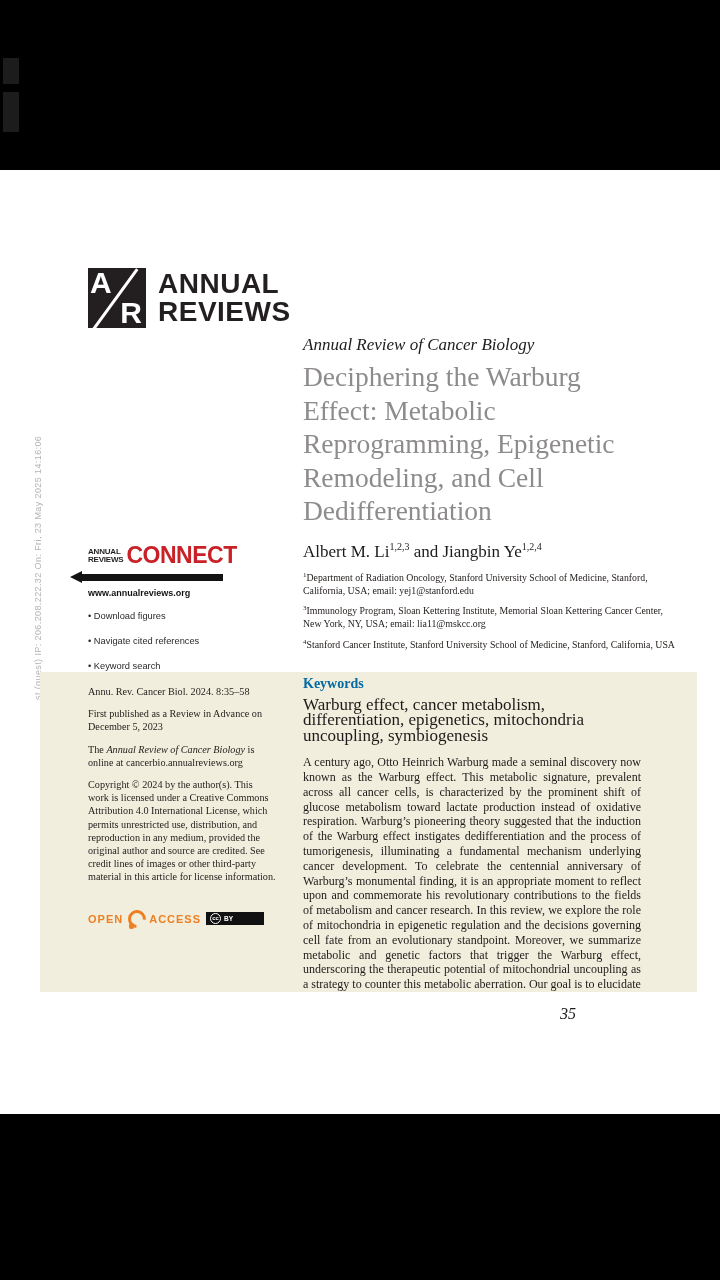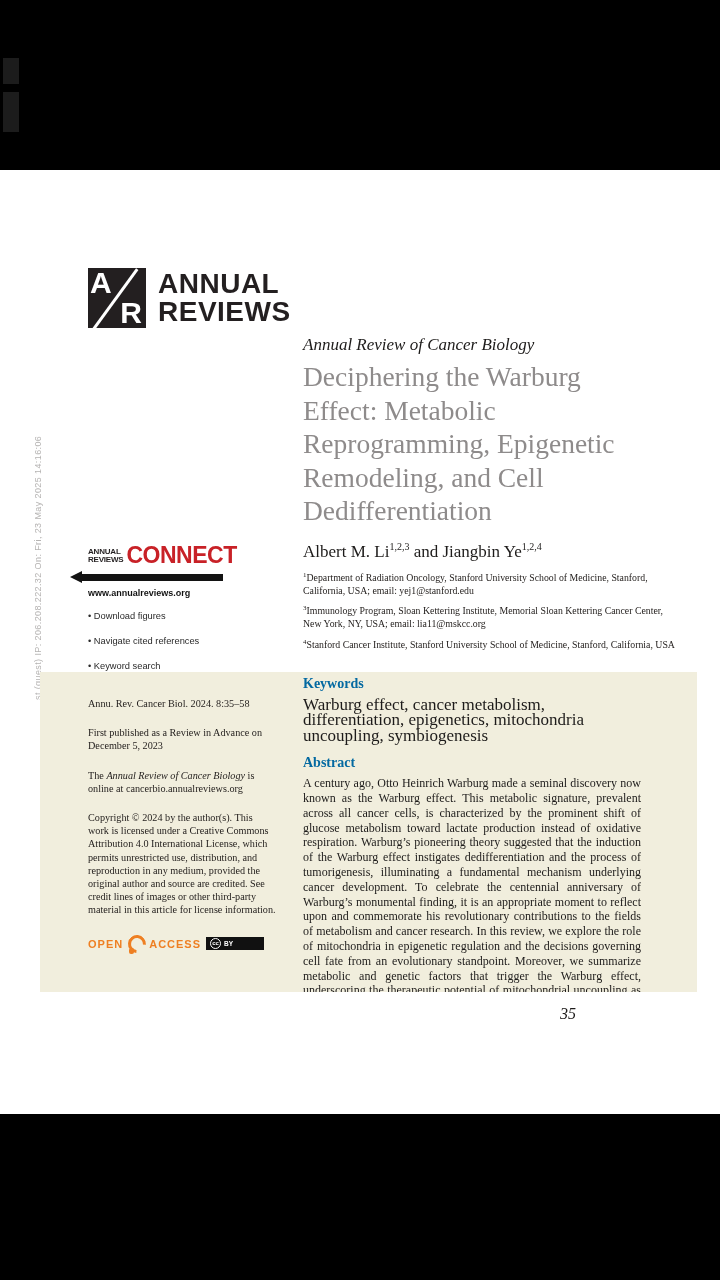--- a/index.html
+++ b/index.html
@@ -78,24 +78,24 @@
   .connect-bullets li{
     font-family:"Liberation Sans", sans-serif;font-size:9.3px;line-height:13px;color:#2a2a2a;margin-top:12px;
   }
   .connect-bullets li::before{content:"• ";}
   
   .panel{
     position:absolute;left:40px;top:502px;width:657px;height:320px;
     background:#f1eedd;overflow:hidden;
   }
   .cite-col{position:absolute;left:48px;top:9px;width:188px;color:#262220;}
-  .cite-col p{margin:16px 0 9px 0;font-size:10.2px;line-height:13.2px;overflow-wrap:anywhere;}
+  .cite-col p{margin:4px 0 9px 0;font-size:10.2px;line-height:13.2px;overflow-wrap:anywhere;}
   .cite-col .em{font-style:italic;}
   
-  .oa{display:flex;align-items:center;margin-top:16px;}
+  .oa{display:flex;align-items:center;margin-top:24px;}
   .oa-word{
     font-family:"Liberation Sans", sans-serif;font-weight:bold;font-size:11px;
     letter-spacing:1px;color:#ee7f22;
   }
   .oa-lock{position:relative;width:20px;height:22px;margin:0 3px;flex:0 0 auto;}
   .oa-lock .ring{
     position:absolute;left:2px;top:2px;width:12px;height:12px;border:3.2px solid #ee7f22;
     border-radius:50%;border-bottom-color:transparent;transform:rotate(-40deg);
   }
   .oa-lock .foot{
@@ -200,21 +200,20 @@
         <span class="cc-badge">
           <span class="cc-circle">cc</span>
           <span class="cc-by">BY</span>
         </span>
       </div>
     </div>
 
     <div class="abs-col">
       <p class="sec-head">Keywords</p>
       <p class="keywords-text">Warburg effect, cancer metabolism, differentiation, epigenetics, mitochondria uncoupling, symbiogenesis</p>
-      <p class="sec-head">Abstract</p>
       <p class="abstract-text">A century ago, Otto Heinrich Warburg made a seminal discovery now known as the Warburg effect. This metabolic signature, prevalent across all cancer cells, is characterized by the prominent shift of glucose metabolism toward lactate production instead of oxidative respiration. Warburg’s pioneering theory suggested that the induction of the Warburg effect instigates dedifferentiation and the process of tumorigenesis, illuminating a fundamental mechanism underlying cancer development. To celebrate the centennial anniversary of Warburg’s monumental finding, it is an appropriate moment to reflect upon and commemorate his revolutionary contributions to the fields of metabolism and cancer research. In this review, we explore the role of mitochondria in epigenetic regulation and the decisions governing cell fate from an evolutionary standpoint. Moreover, we summarize metabolic and genetic factors that trigger the Warburg effect, underscoring the therapeutic potential of mitochondrial uncoupling as a strategy to counter this metabolic aberration. Our goal is to elucidate</p>
     </div>
 
   </div>
 
   <div class="page-number">35</div>
 
 </div>
 
 </body></html>

